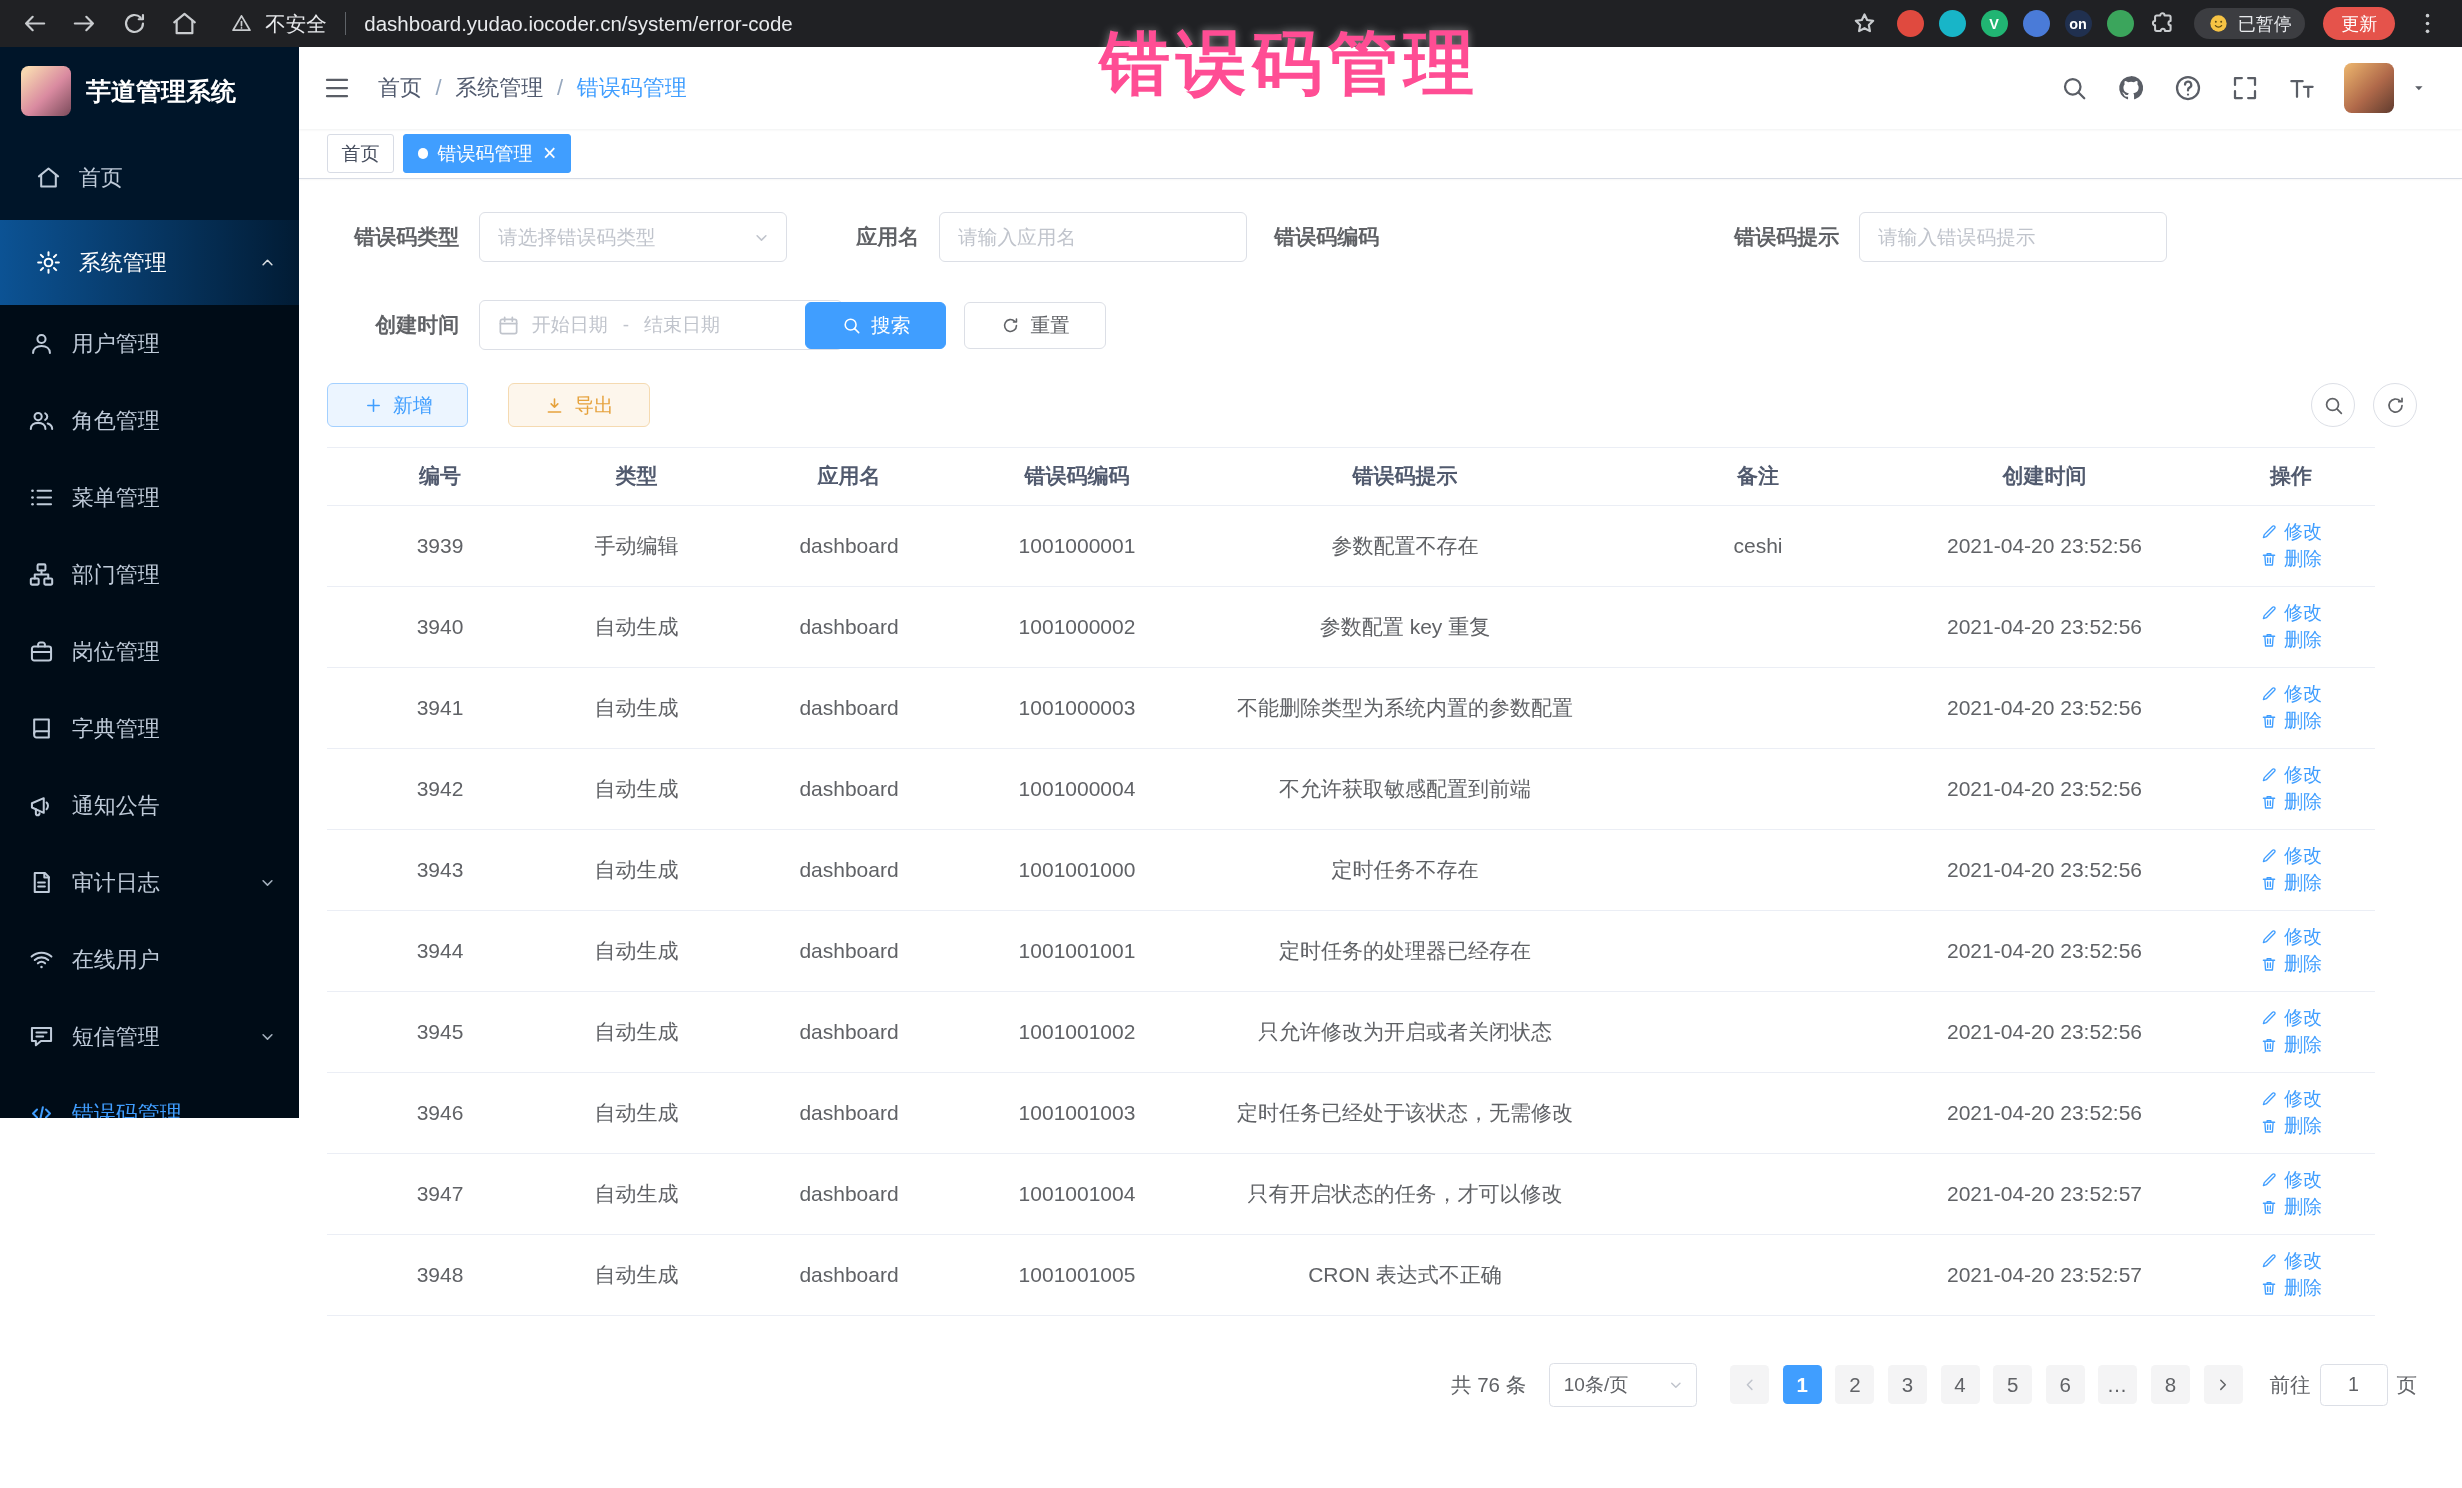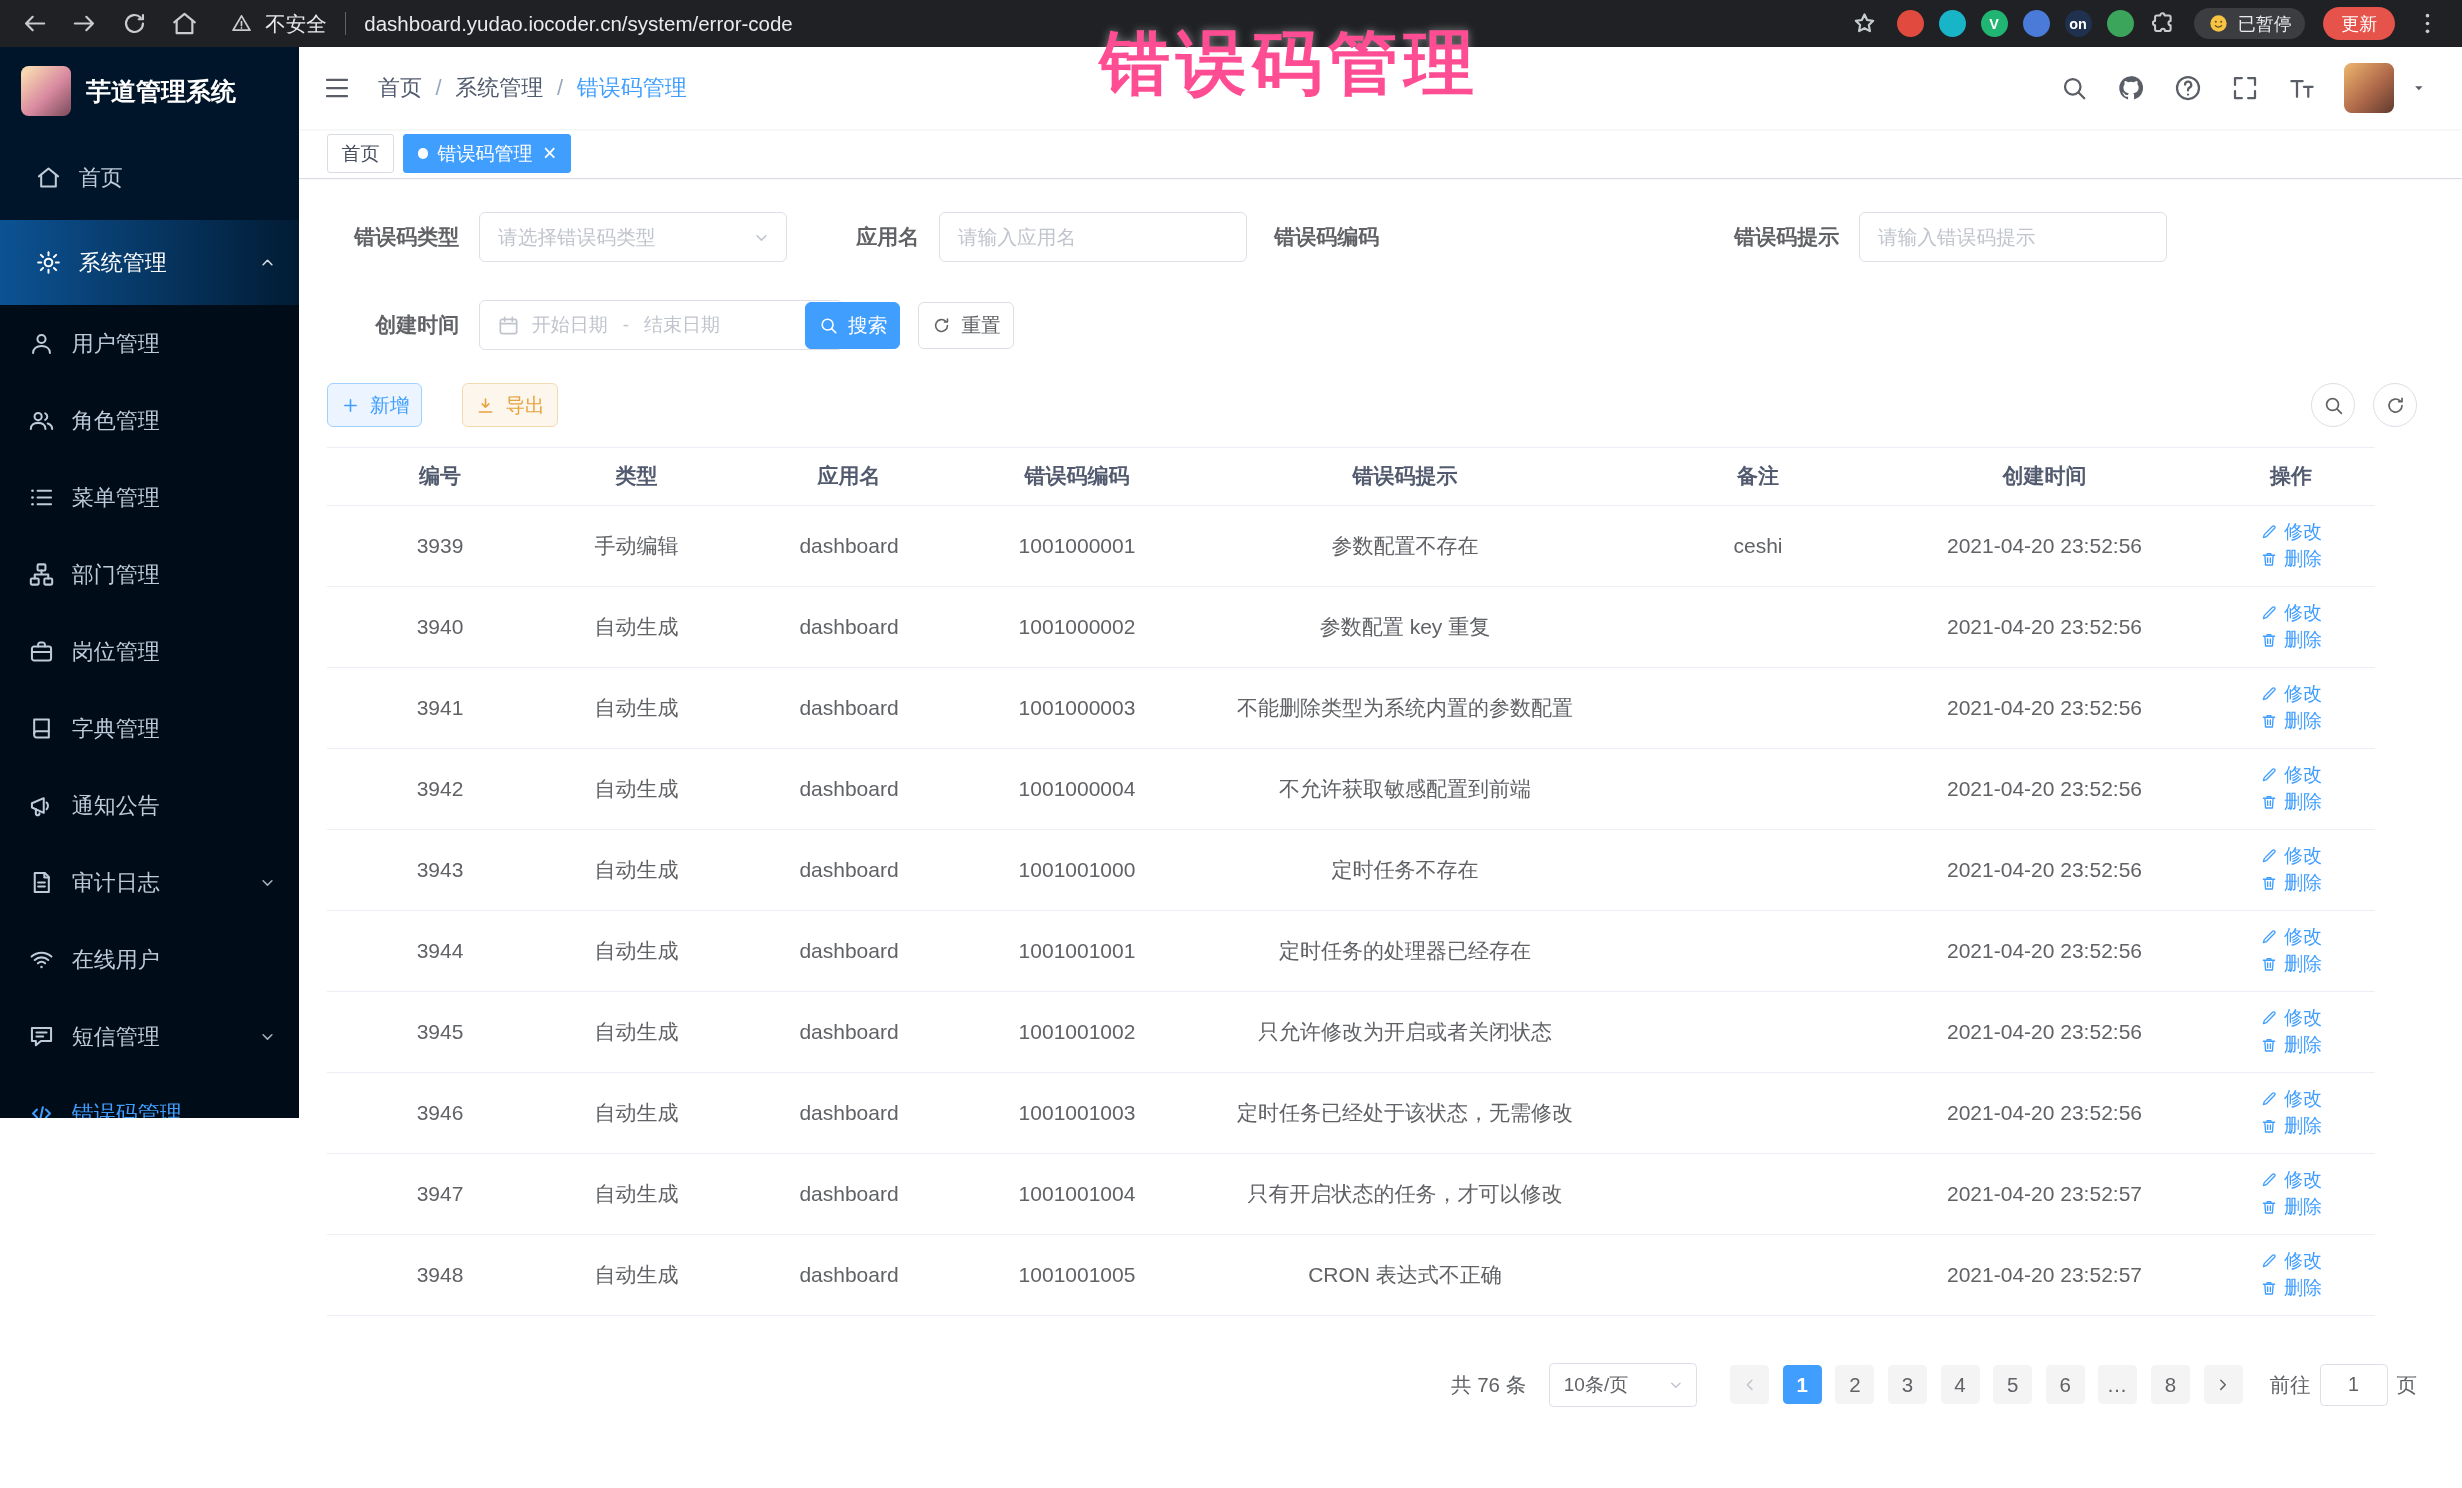--- a/index.html
+++ b/index.html
@@ -72,21 +72,21 @@
   .f-label{width:152px;text-align:right;padding-right:19.7px;font-size:21px;font-weight:700;color:#606266;flex-shrink:0;white-space:nowrap;}
   .f-input,.f-select{height:50px;border:0.8px solid #dcdfe6;border-radius:6px;background:#fff;}
   .f-input{flex:1;min-width:0;padding:0 18px;font-size:19.7px;color:#606266;font-family:inherit;outline:none;}
   .f-input::placeholder{color:#c0c4cc;}
   .f-select{flex:1;min-width:0;display:flex;align-items:center;justify-content:space-between;padding:0 13.6px 0 18px;color:#c0c4cc;font-size:19.7px;cursor:pointer;}
   .sel-arrow{width:21px;height:21px;color:#c0c4cc;flex-shrink:0;}
   .f-daterange{width:364px;height:50px;border:0.8px solid #dcdfe6;border-radius:6px;display:flex;align-items:center;gap:12px;padding:0 16.7px;color:#c0c4cc;font-size:19px;cursor:pointer;flex-shrink:0;}
   .cal-icon{width:23px;height:23px;color:#c0c4cc;flex-shrink:0;}
   .dr-sep{margin:0 3px;}
 
-  .btn{display:inline-flex;align-items:center;gap:9px;height:47px;padding:0 12px;border-radius:6px;font-size:19.7px;border:0.8px solid #dcdfe6;background:#fff;color:#606266;margin-left:18px;cursor:pointer;font-family:Liberation Mono, monospace;white-space:nowrap;}
+  .btn{display:inline-flex;align-items:center;gap:9px;height:47px;padding:0 35px;border-radius:6px;font-size:19.7px;border:0.8px solid #dcdfe6;background:#fff;color:#606266;margin-left:18px;cursor:pointer;font-family:Liberation Mono, monospace;white-space:nowrap;}
   .btn-ic{width:21px;height:21px;display:block;flex-shrink:0;}
   .btn-primary{background:#409eff;border-color:#409eff;color:#fff;}
 
   
   .toolbar{display:flex;align-items:center;margin-top:33px;}
   .btn-add{height:44px;background:#ecf5ff;border-color:#a3d0ff;color:#409eff;margin-left:0;}
   .btn-export{height:44px;background:#fdf6ec;border-color:#f5dab1;color:#e6a23c;margin-left:40px;}
   .toolbar-right{margin-left:auto;display:flex;gap:18px;}
   .circle-btn{width:44px;height:44px;border-radius:50%;border:0.8px solid #dcdfe6;background:#fff;color:#606266;display:flex;align-items:center;justify-content:center;padding:0;cursor:pointer;}
   .circle-btn .ci{width:23px;height:23px;display:block;}

